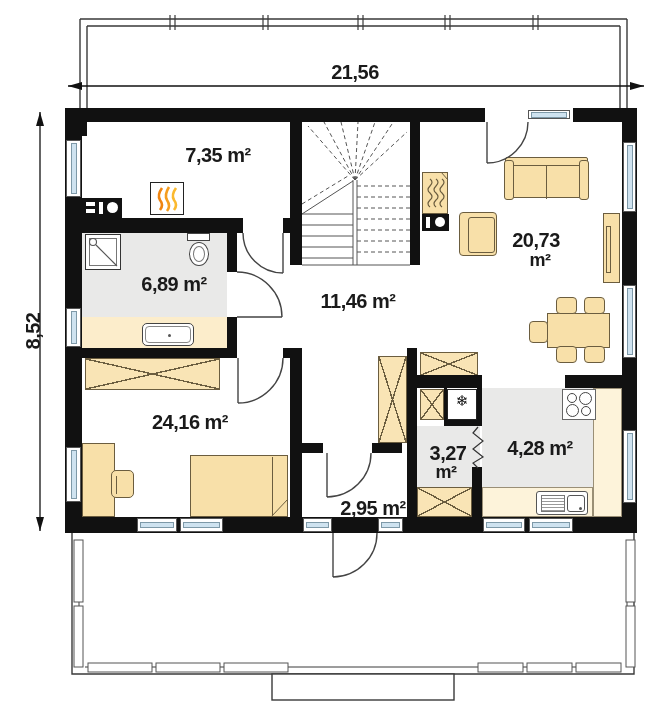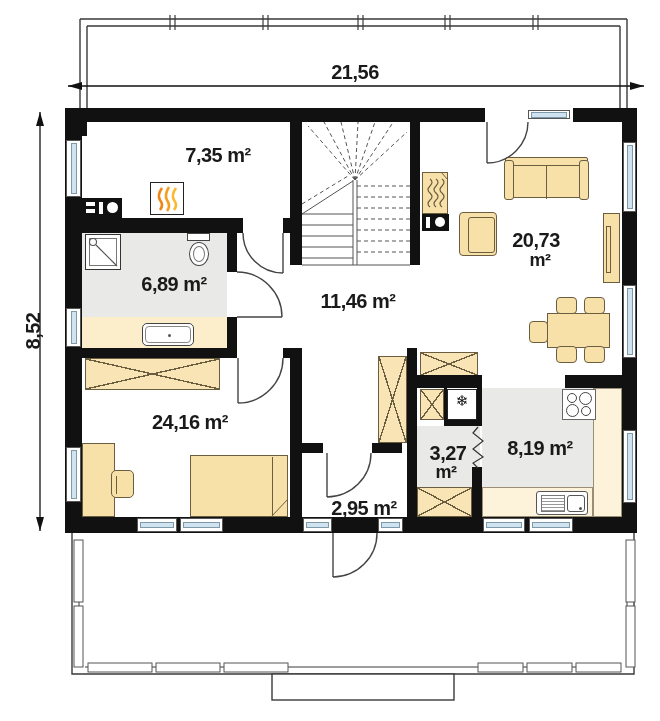--- a/index.html
+++ b/index.html
@@ -273,18 +273,18 @@
   </svg>
 
   <div class="lbl" style="left:355px;top:72px;">21,56</div>
   <div class="lbl rot" style="left:33px;top:331px;">8,52</div>
   <div class="lbl" style="left:218px;top:155px;">7,35 m²</div>
   <div class="lbl" style="left:166px;top:284px;margin-left:8px;">6,89 m²</div>
   <div class="lbl" style="left:358px;top:301px;">11,46 m²</div>
   <div class="lbl" style="left:536px;top:240px;">20,73</div>
   <div class="lbl lbl-sub" style="left:540px;top:260px;">m²</div>
   <div class="lbl" style="left:190px;top:422px;">24,16 m²</div>
-  <div class="lbl" style="left:364px;top:508px;">2,95 m²</div>
+  <div class="lbl" style="left:373px;top:508px;">2,95 m²</div>
   <div class="lbl" style="left:448px;top:453px;">3,27</div>
   <div class="lbl lbl-sub" style="left:446px;top:472px;">m²</div>
-  <div class="lbl" style="left:540px;top:448px;">8,19 m²</div>
+  <div class="lbl" style="left:540px;top:448px;">4,28 m²</div>
 
 </div>
 
 </body></html>

